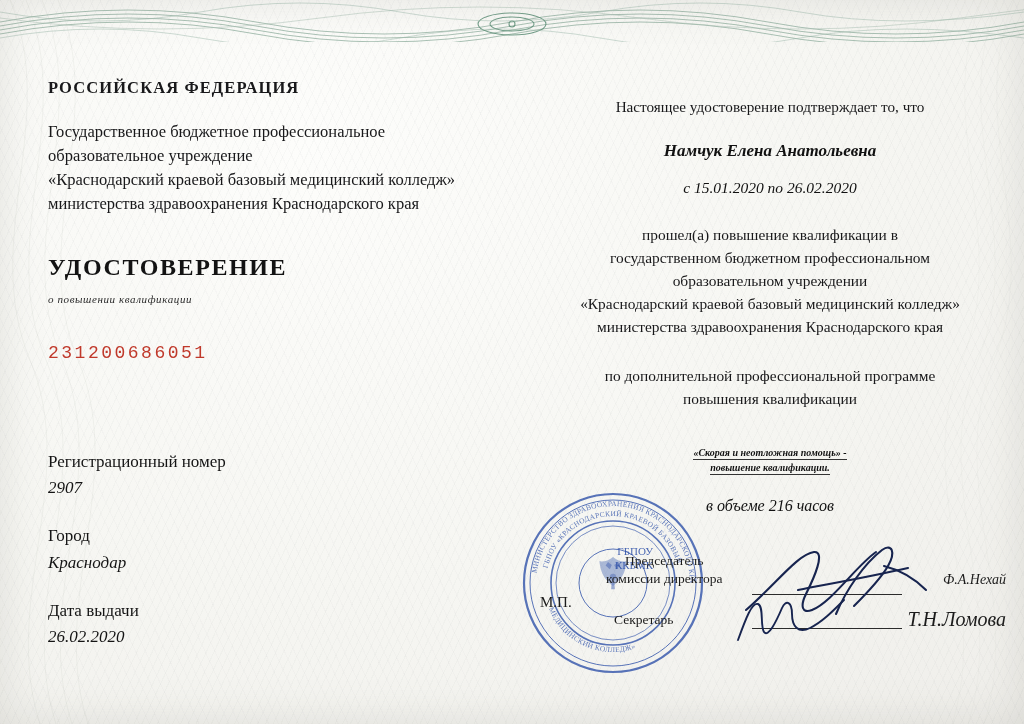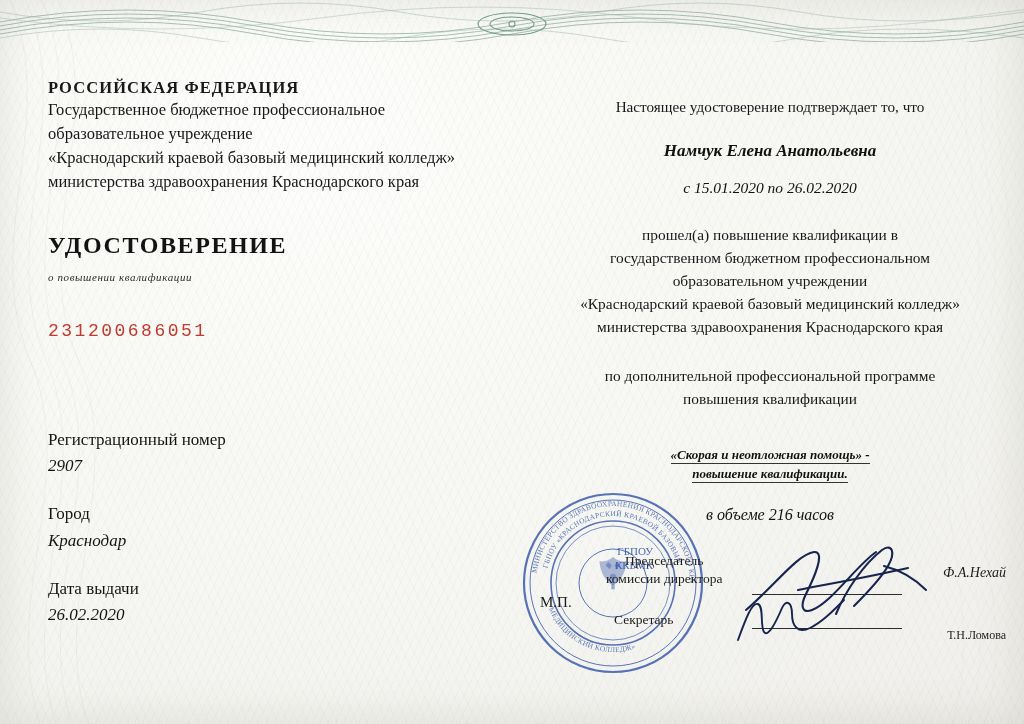--- a/index.html
+++ b/index.html
@@ -75,20 +75,21 @@
     width: 440px;
     text-align: left;
   }
   .country {
     font-size: 16.5px;
     font-weight: bold;
     letter-spacing: 1.1px;
     color: #18181a;
   }
   .org {
+    margin-top: 22px;
     font-size: 16.5px;
     line-height: 1.45;
     color: #18181a;
   }
   .org div { white-space: nowrap; }
   .doc-title {
     margin-top: 38px;
     font-size: 24px;
     font-weight: bold;
     letter-spacing: 1.6px;
@@ -156,21 +157,21 @@
   }
   .passed-block div { white-space: nowrap; }
   .program-block {
     margin-top: 26px;
     font-size: 15.4px;
     line-height: 1.5;
     color: #18181a;
   }
   .course-name {
     margin-top: 34px;
-    font-size: 13px;
+    font-size: 10px;
     font-weight: bold;
     font-style: italic;
     line-height: 1.5;
     color: #111;
   }
   .course-name span {
     border-bottom: 1px solid #333;
     padding-bottom: 1px;
   }
   .hours {
@@ -188,22 +189,22 @@
     width: 470px;
     height: 120px;
   }
   .sig-row {
     position: absolute;
     font-size: 13.5px;
     color: #1b1b1b;
   }
   .sig-role-1 { left: 66px; top: 12px; line-height: 1.35; text-align: center; }
   .sig-role-2 { left: 74px; top: 72px; }
-  .sig-name-1 { right: 4px; top: 25px; font-style: italic; font-size: 14px; }
-  .sig-name-2 { right: 4px; top: 68px; font-size: 12px; margin-top: 20px; }
+  .sig-name-1 { right: 4px; top: 32px; font-style: italic; font-size: 14px; }
+  .sig-name-2 { right: 4px; top: 68px; font-style: italic; font-size: 20px; }
   .mp { position: absolute; left: 0px; top: 54px; font-size: 15px; color: #1b1b1b; }
   .sig-line-1 {
     position: absolute;
     left: 212px; top: 54px; width: 150px;
     border-bottom: 1px solid #2b2b2b;
   }
   .sig-line-2 {
     position: absolute;
     left: 212px; top: 88px; width: 150px;
     border-bottom: 1px solid #2b2b2b;

